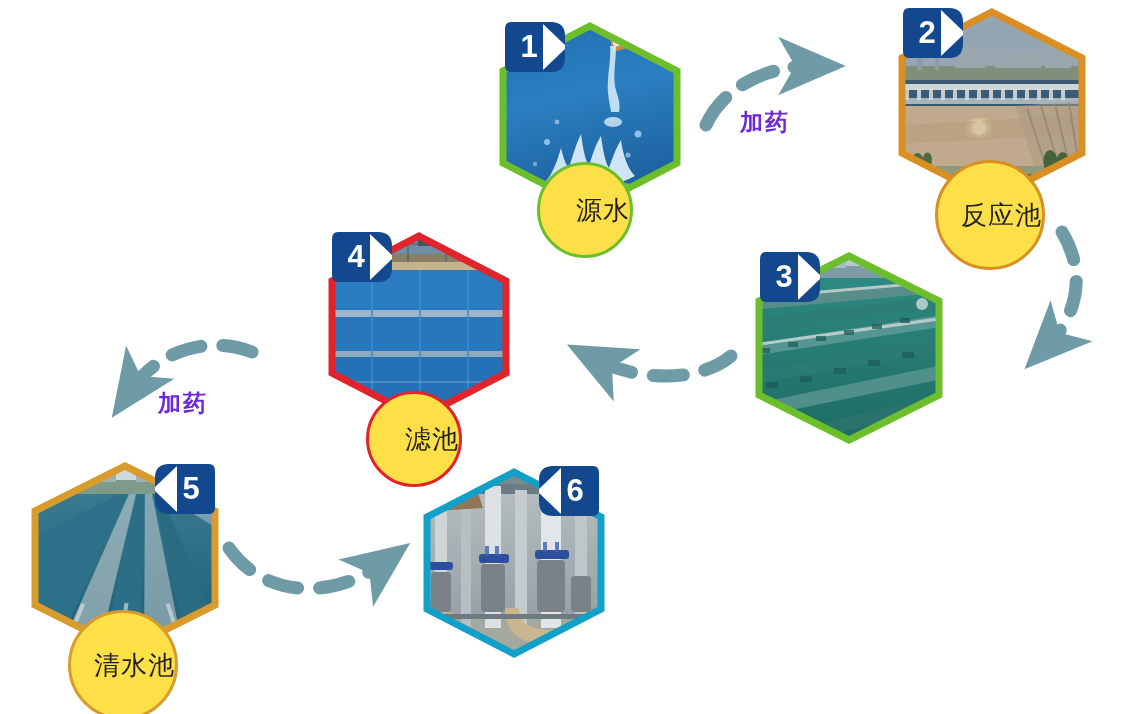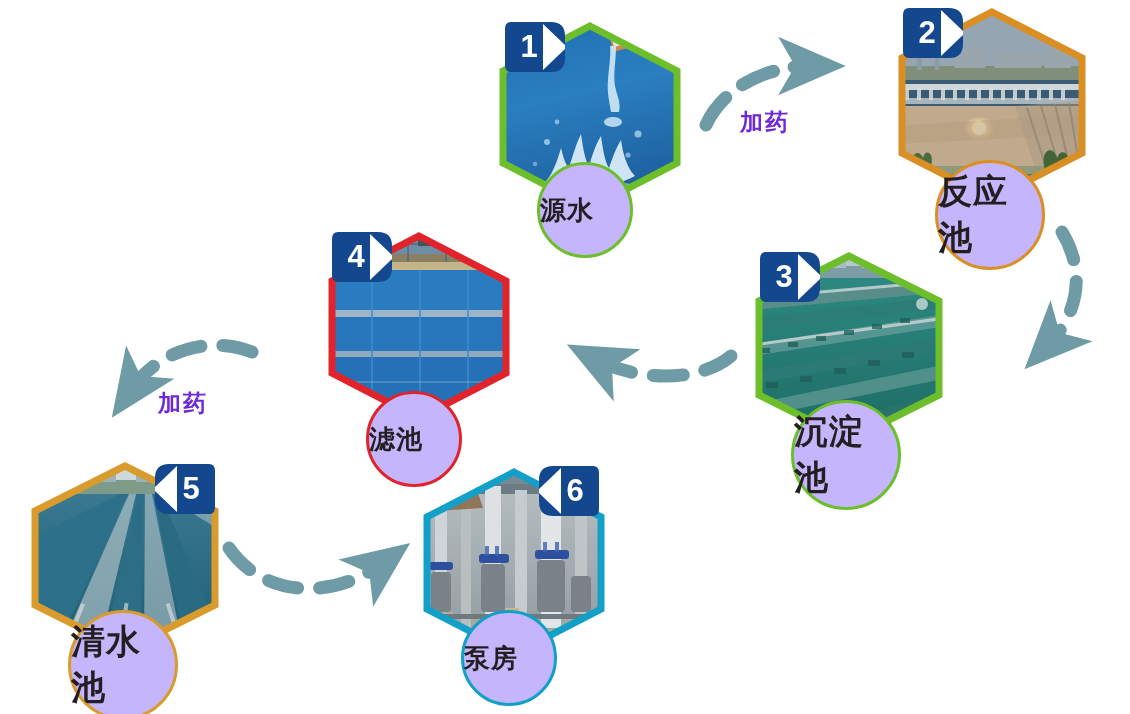--- a/index.html
+++ b/index.html
@@ -29,30 +29,30 @@
   }
   .badge .badge-shape{position:absolute;left:0;top:0;width:62px;height:54px;}
   .badge .badge-num{position:relative;z-index:2;display:block;}
   .badge.flip .badge-num{padding-left:10px;}
   .badge:not(.flip) .badge-num{padding-right:10px;}
 
   
   .label-circle{
     position:absolute;
     box-sizing:border-box;
-    background:#c4b5fd;
+    background:#fde047;
     border-radius:50%;
-    display:flex;align-items:center;justify-content:flex-start;
+    display:flex;align-items:center;justify-content:flex-end;
     z-index:7;
-    font-weight:700;
+    font-weight:400;
     color:#231f20;
     letter-spacing:1px;
   }
   .label-circle.w2{width:96px;height:96px;font-size:26px;}
-  .label-circle.w3{width:110px;height:110px;font-size:34px;}
+  .label-circle.w3{width:110px;height:110px;font-size:26px;}
 
   
   .arrow-label{
     position:absolute;
     font-size:23px;
     font-weight:700;
     color:#6d28d9;
     letter-spacing:2px;
     white-space:nowrap;
     z-index:8;
@@ -276,23 +276,20 @@
     </svg>
 
     <div class="badge" style="left:6px;top:-2px;">
       <svg class="badge-shape" viewBox="0 0 62 54">
         <path d="M8,2 L48,2 Q62,2 62,16 L62,38 Q62,52 48,52 L8,52 Q2,52 2,45 L2,9 Q2,2 8,2 Z" fill="#13488f"></path>
         <path d="M40,4 L64,27 L40,50 Z" fill="#ffffff"></path>
       </svg>
       <span class="badge-num">3</span>
     </div>
 
-    <div class="label-circle w3" style="left:39px;top:148px;border:3px solid #6cbe2b;">
-      <span>沉淀池</span>
-    </div>
   </div>
 
   <div class="node" style="left:324px;top:232px;width:190px;height:250px;z-index:3;">
     <svg class="hex-svg" width="190" height="190" viewBox="0 0 190 190">
       <defs>
         <clipPath id="clip4">
             <path d="M95,4 L182,49 L182,141 L95,186 L8,141 L8,49 Z"></path>
           </clipPath>
         <linearGradient id="b4" x1="0" y1="0" x2="0" y2="1">
           <stop offset="0%" stop-color="#2d7ec4"></stop>
@@ -469,18 +466,15 @@
     </svg>
 
     <div class="badge flip" style="left:120px;top:-4px;">
       <svg class="badge-shape" viewBox="0 0 62 54">
         <path d="M54,2 L14,2 Q0,2 0,16 L0,38 Q0,52 14,52 L54,52 Q60,52 60,45 L60,9 Q60,2 54,2 Z" fill="#13488f"></path>
         <path d="M22,4 L-2,27 L22,50 Z" fill="#ffffff"></path>
       </svg>
       <span class="badge-num">6</span>
     </div>
 
-    <div class="label-circle w2" style="left:42px;top:142px;border:3px solid #12a0c8;">
-      <span>泵房</span>
-    </div>
   </div>
 
 </div>
 
 </body></html>

